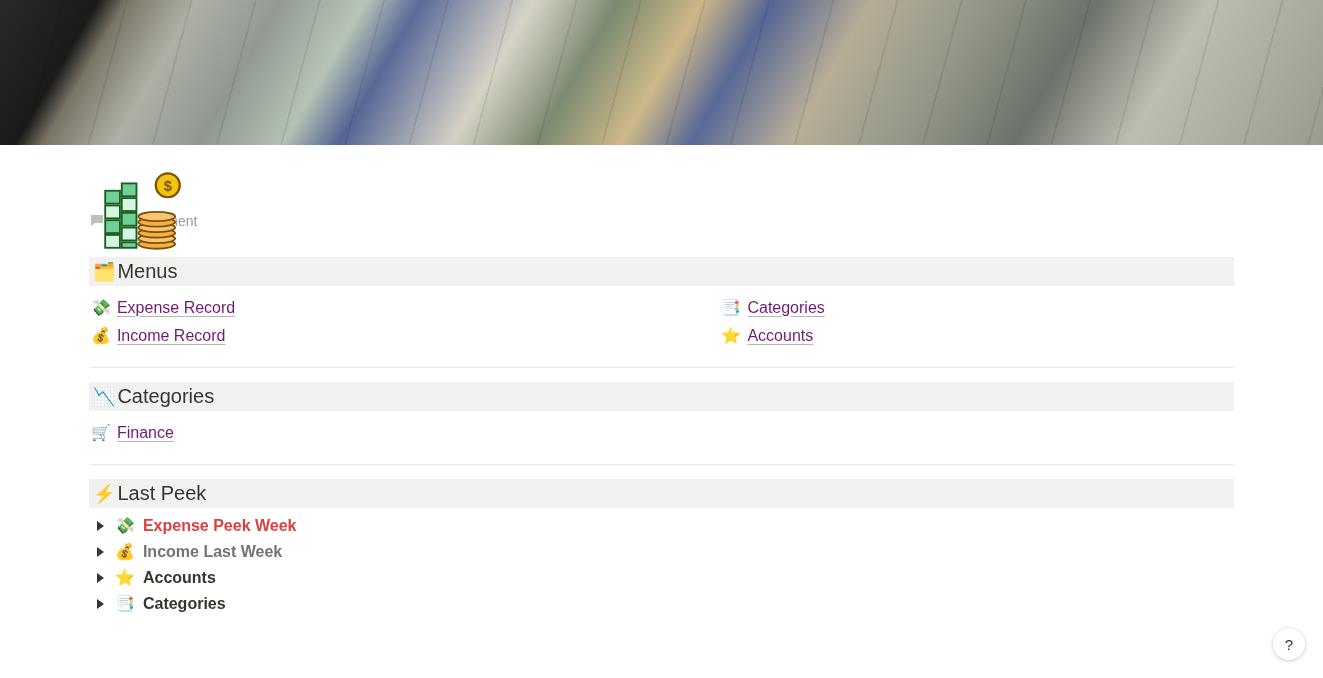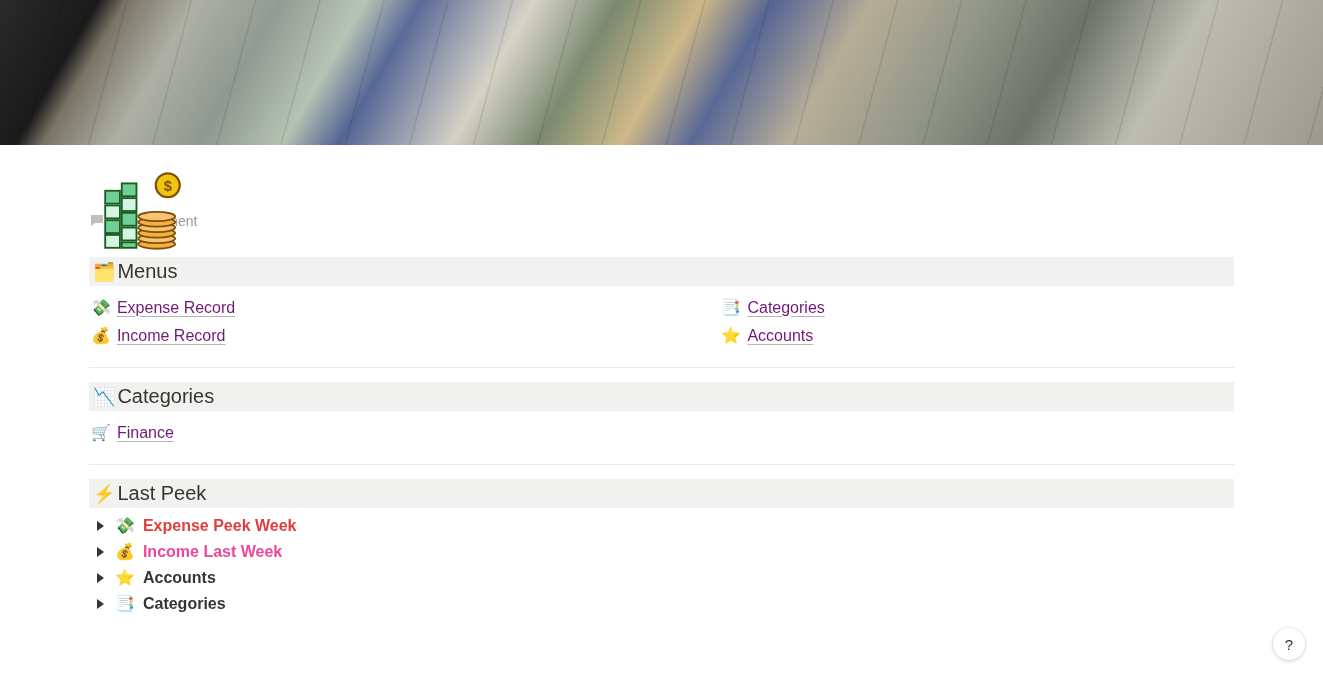--- a/index.html
+++ b/index.html
@@ -120,21 +120,21 @@
     width: 0; height: 0;
     border-top: 5px solid transparent;
     border-bottom: 5px solid transparent;
     border-left: 7px solid #37352f;
     margin: 0 3px 0 6px;
     cursor: pointer;
   }
   .toggle-item .emoji { font-size: 16px; }
   .toggle-item .label { font-weight: 600; }
   .c-red { color: #e03e3e; }
-  .c-teal { color: #ec4899; }
+  .c-teal { color: #737373; }
   .c-default { color: #37352f; font-weight: 400; }
   .help-btn {
     position: fixed;
     bottom: 18px;
     right: 18px;
     width: 32px;
     height: 32px;
     border-radius: 50%;
     background: #fff;
     box-shadow: 0 1px 4px rgba(0,0,0,0.18), 0 0 0 1px rgba(0,0,0,0.04);

